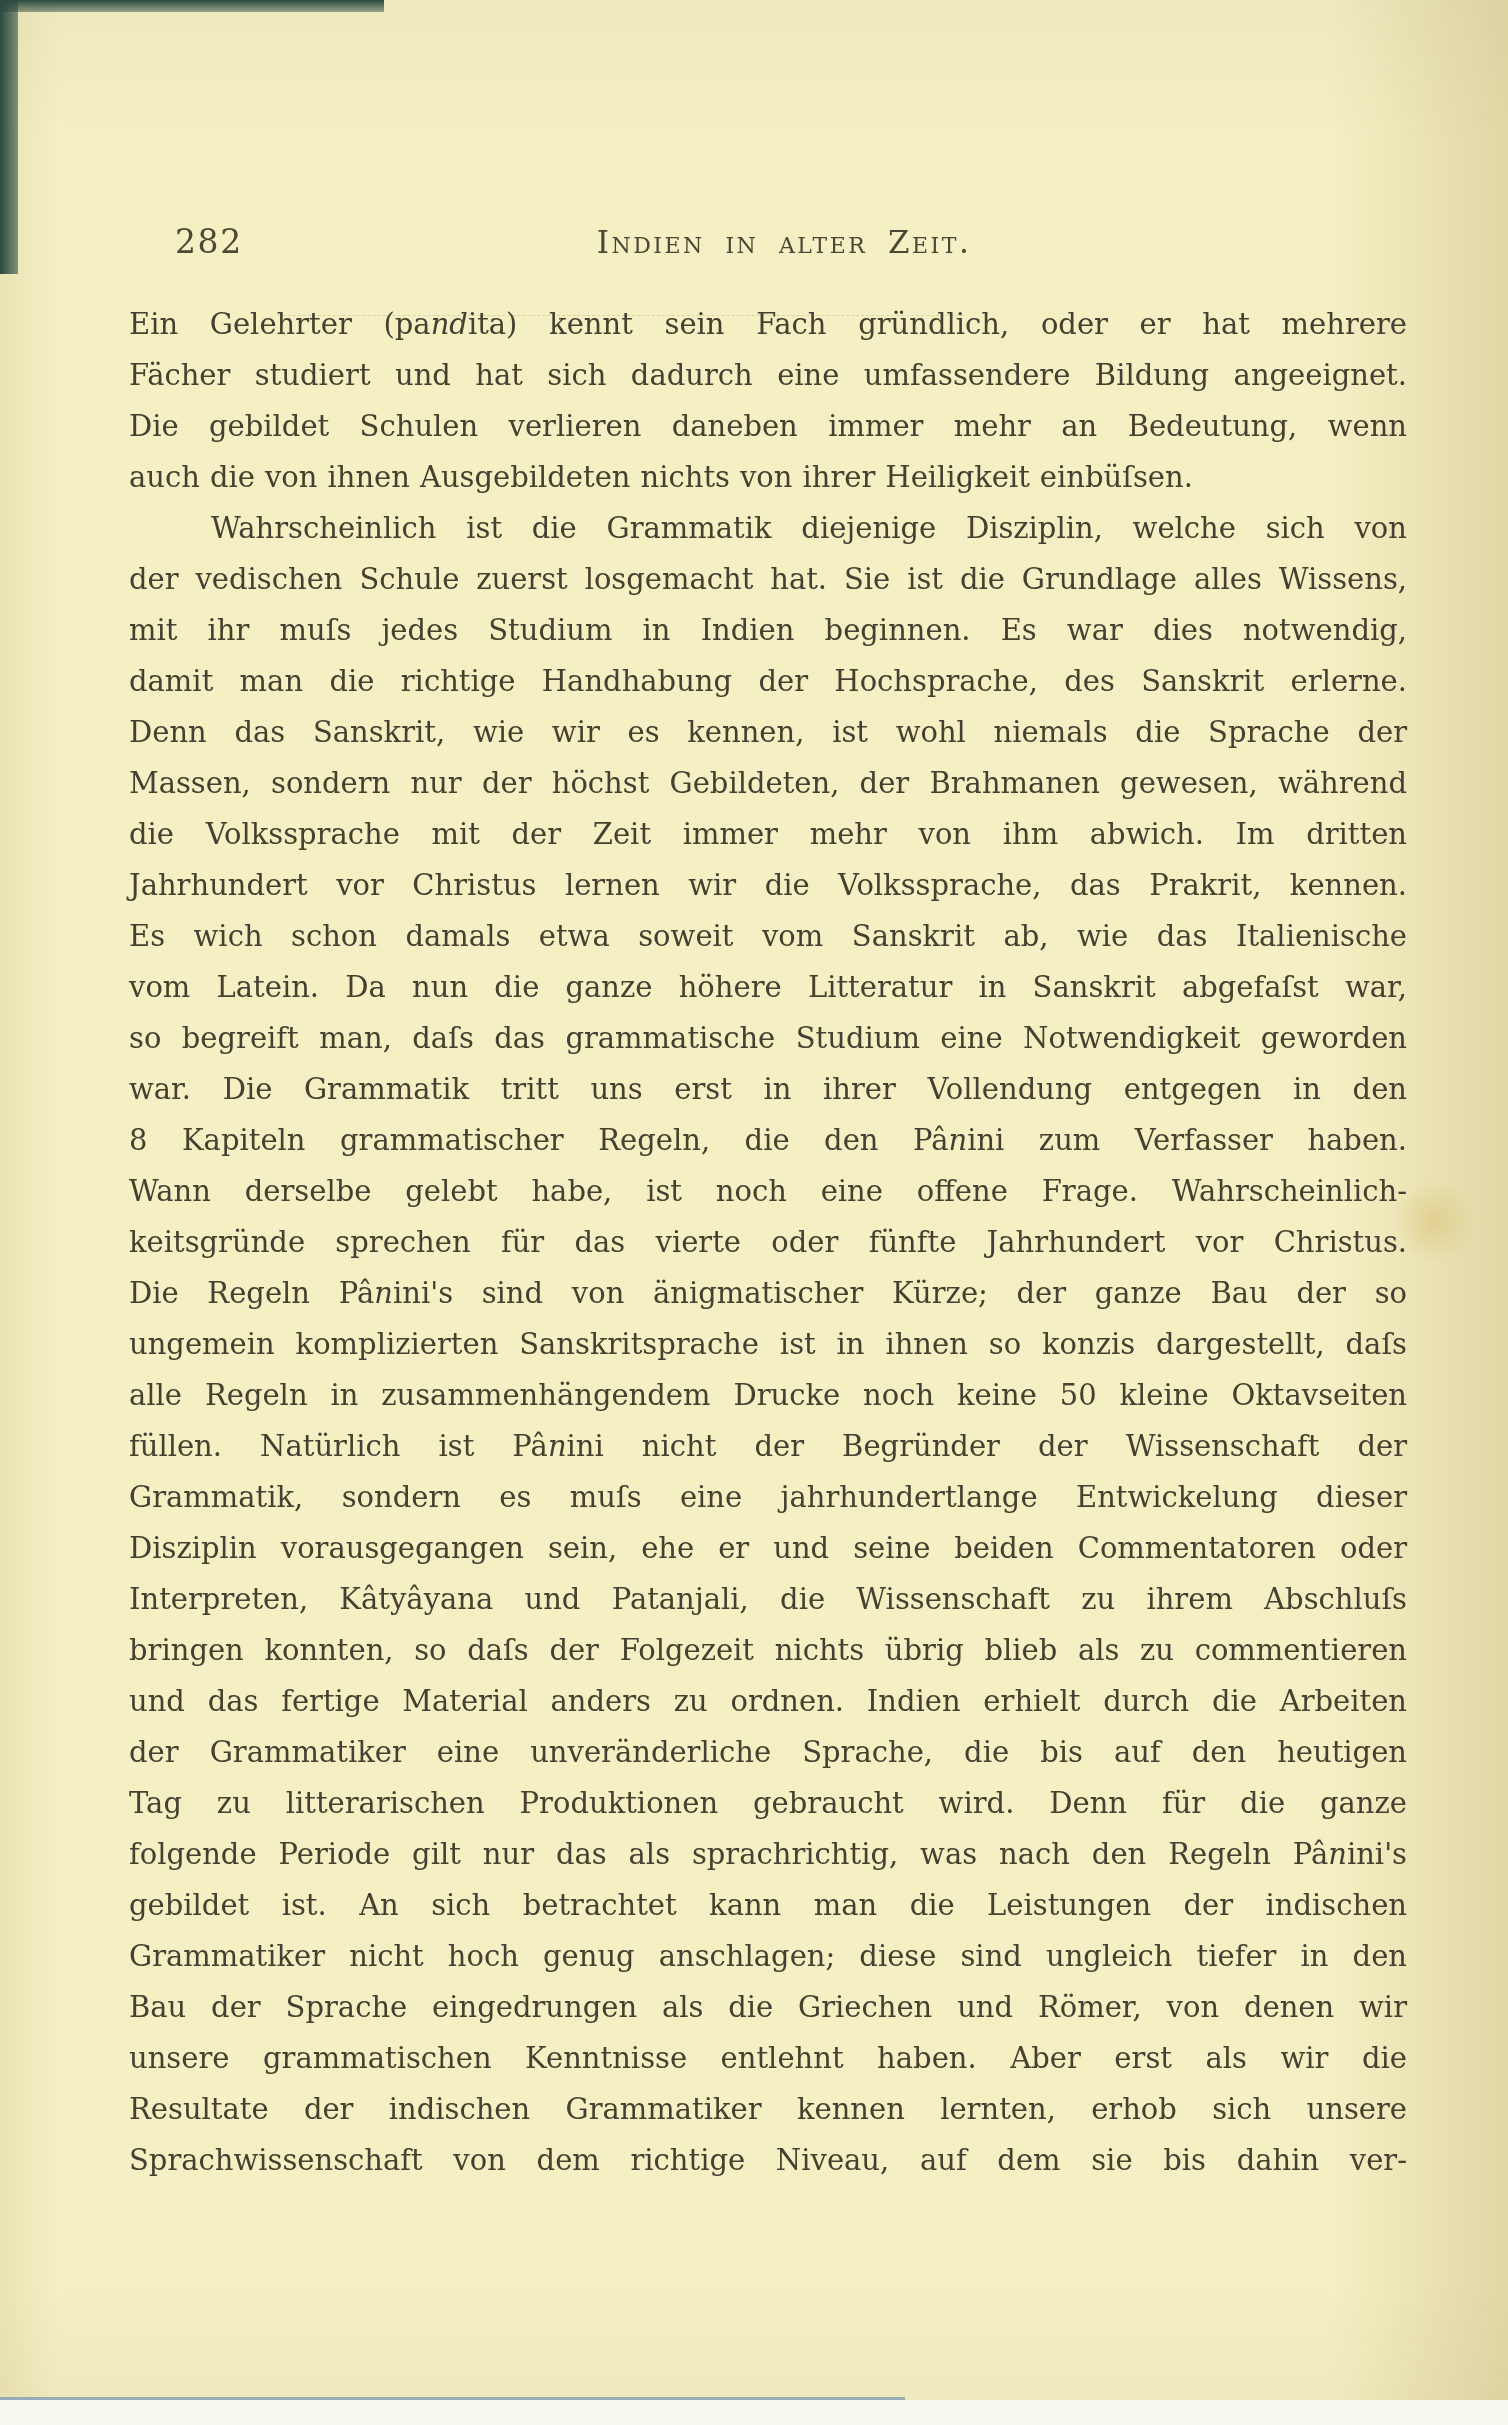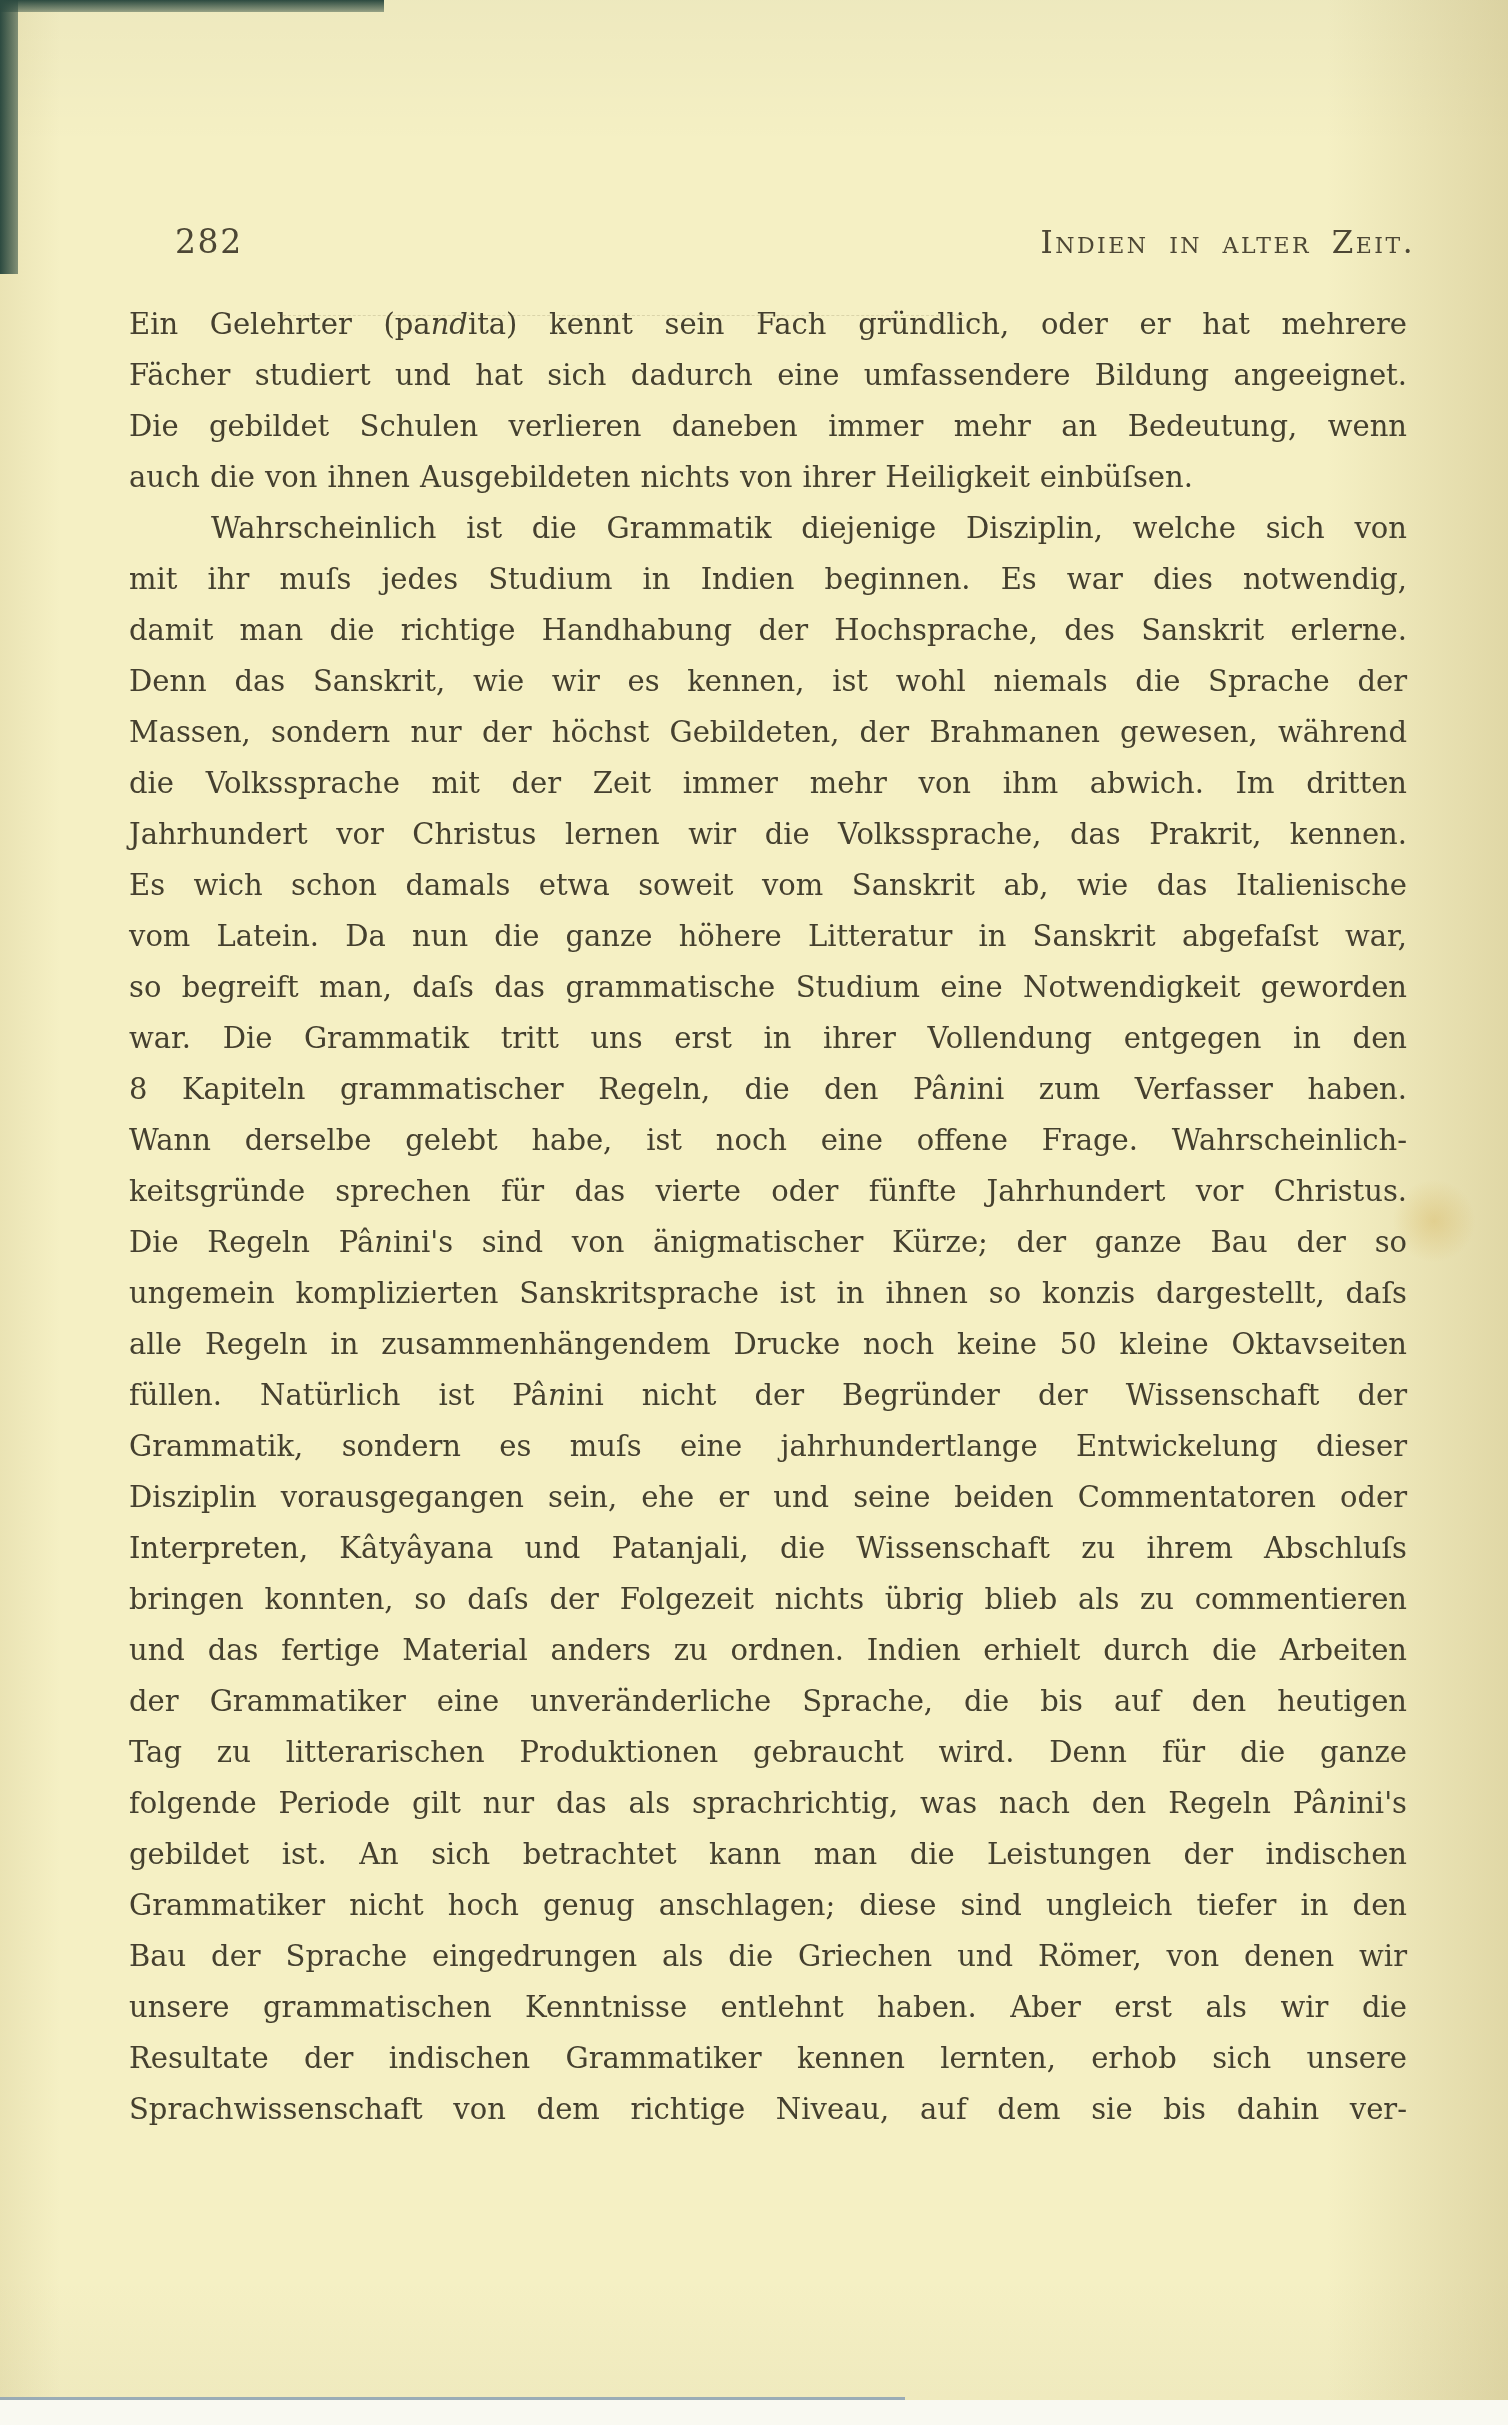--- a/index.html
+++ b/index.html
@@ -52,22 +52,22 @@
     background:var(--strip_line);opacity:0.85;
   }
   .header{
     position:absolute;left:129px;top:219px;width:1278px;height:49px;
   }
   .page-number{
     position:absolute;left:46px;top:3.3px;
     font-size:33px;letter-spacing:1.6px;color:var(--ink_soft);
   }
   .running-title{
-    position:absolute;left:8px;top:4.9px;width:100%;
-    text-align:right;
+    position:absolute;left:16px;top:4.9px;width:100%;
+    text-align:center;
     font-variant:small-caps;
     font-size:31px;letter-spacing:2.5px;word-spacing:8.2px;
     color:var(--ink_soft);
   }
   .bleed-line{
     position:absolute;left:278px;top:315px;width:686px;height:0;
     border-top:1.6px dashed rgba(125,112,75,0.22);
   }
   .text-block{
     position:absolute;left:129px;top:299px;width:1278px;
@@ -102,20 +102,21 @@
   </div>
 
   <div class="bleed-line"></div>
 
   <div class="text-block">
       <div class="line"><span>Ein Gelehrter (pa</span><i>nd</i><span>ita) kennt sein Fach gründlich, oder er hat mehrere</span></div>
       <div class="line"><span>Fächer studiert und hat sich dadurch eine umfassendere Bildung angeeignet.</span></div>
       <div class="line"><span>Die gebildet Schulen verlieren daneben immer mehr an Bedeutung, wenn</span></div>
       <div class="line end"><span>auch die von ihnen Ausgebildeten nichts von ihrer Heiligkeit einbüſsen.</span></div>
       <div class="line" style="padding-left: 82px;"><span>Wahrscheinlich ist die Grammatik diejenige Disziplin, welche sich von</span></div>
+      <div class="line"><span>der vedischen Schule zuerst losgemacht hat. Sie ist die Grundlage alles Wissens,</span></div>
       <div class="line"><span>mit ihr muſs jedes Studium in Indien beginnen. Es war dies notwendig,</span></div>
       <div class="line"><span>damit man die richtige Handhabung der Hochsprache, des Sanskrit erlerne.</span></div>
       <div class="line"><span>Denn das Sanskrit, wie wir es kennen, ist wohl niemals die Sprache der</span></div>
       <div class="line"><span>Massen, sondern nur der höchst Gebildeten, der Brahmanen gewesen, während</span></div>
       <div class="line"><span>die Volkssprache mit der Zeit immer mehr von ihm abwich. Im dritten</span></div>
       <div class="line"><span>Jahrhundert vor Christus lernen wir die Volkssprache, das Prakrit, kennen.</span></div>
       <div class="line"><span>Es wich schon damals etwa soweit vom Sanskrit ab, wie das Italienische</span></div>
       <div class="line"><span>vom Latein. Da nun die ganze höhere Litteratur in Sanskrit abgefaſst war,</span></div>
       <div class="line"><span>so begreift man, daſs das grammatische Studium eine Notwendigkeit geworden</span></div>
       <div class="line"><span>war. Die Grammatik tritt uns erst in ihrer Vollendung entgegen in den</span></div>

